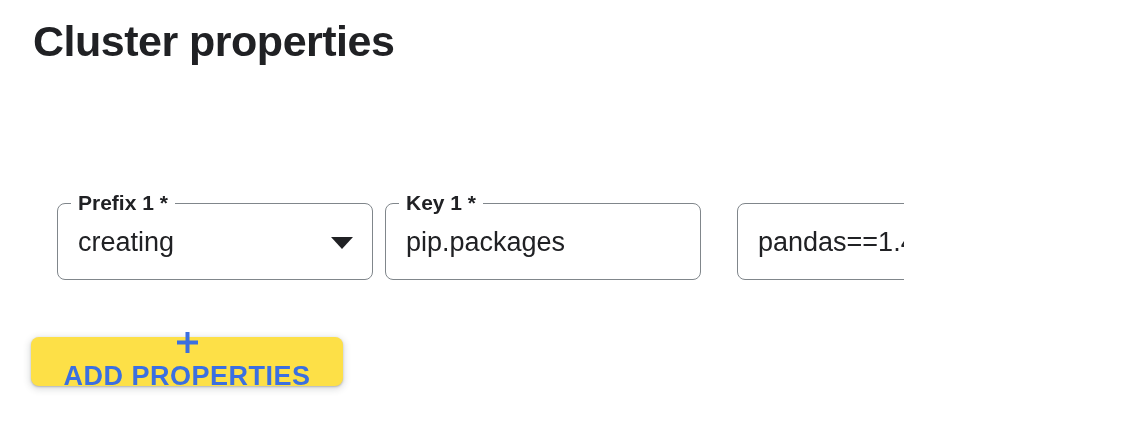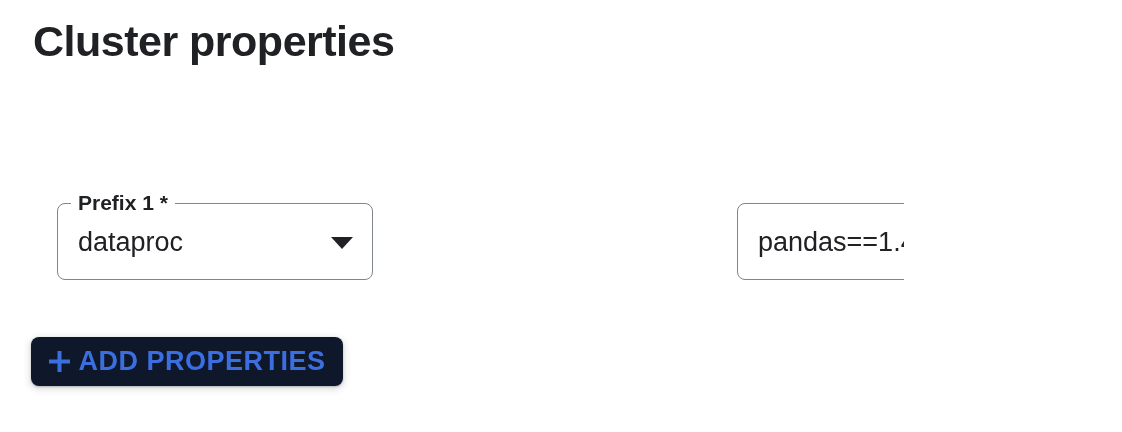--- a/index.html
+++ b/index.html
@@ -92,26 +92,27 @@
   .add-btn {
     position: absolute;
     left: 31px;
     top: 337px;
     width: 312px;
     height: 49px;
     display: flex;
     align-items: center;
     justify-content: center;
     gap: 7px;
-    background: #0f172a;
+    background: #fde047;
     border: none;
     border-radius: 8px;
     box-shadow: 0 1px 2px rgba(60,64,67,0.30), 0 2px 6px 2px rgba(60,64,67,0.15);
     cursor: pointer;
     font-family: "Liberation Sans", "DejaVu Sans", sans-serif;
+    flex-direction: column;
   }
   .add-btn .btn-label {
     font-size: 27px;
     font-weight: 600;
     letter-spacing: 0.5px;
     color: #3b6fe0;
     white-space: nowrap;
   }
   .plus-icon {
     display: block;
@@ -121,24 +122,28 @@
 </head>
 <body>
 
 <div class="canvas">
 
   <h1 class="page-title">Cluster properties</h1>
 
 
   <div class="field f-prefix">
     <span class="flabel">Prefix 1 *</span>
-    <span class="fvalue">dataproc</span>
+    <span class="fvalue">creating</span>
     <span class="dd-arrow"></span>
   </div>
 
+  <div class="field f-key">
+    <span class="flabel">Key 1 *</span>
+    <span class="fvalue">pip.packages</span>
+  </div>
 
   <div class="field f-value">
     <span class="fvalue clip">pandas==1.4.3,holiday</span>
   </div>
 
   <button class="add-btn">
     <svg class="plus-icon" width="23" height="23" viewBox="0 0 23 23">
       <line x1="11.5" y1="1" x2="11.5" y2="22" stroke="#3b6fe0" stroke-width="4"></line>
       <line x1="1" y1="11.5" x2="22" y2="11.5" stroke="#3b6fe0" stroke-width="4"></line>
     </svg>

